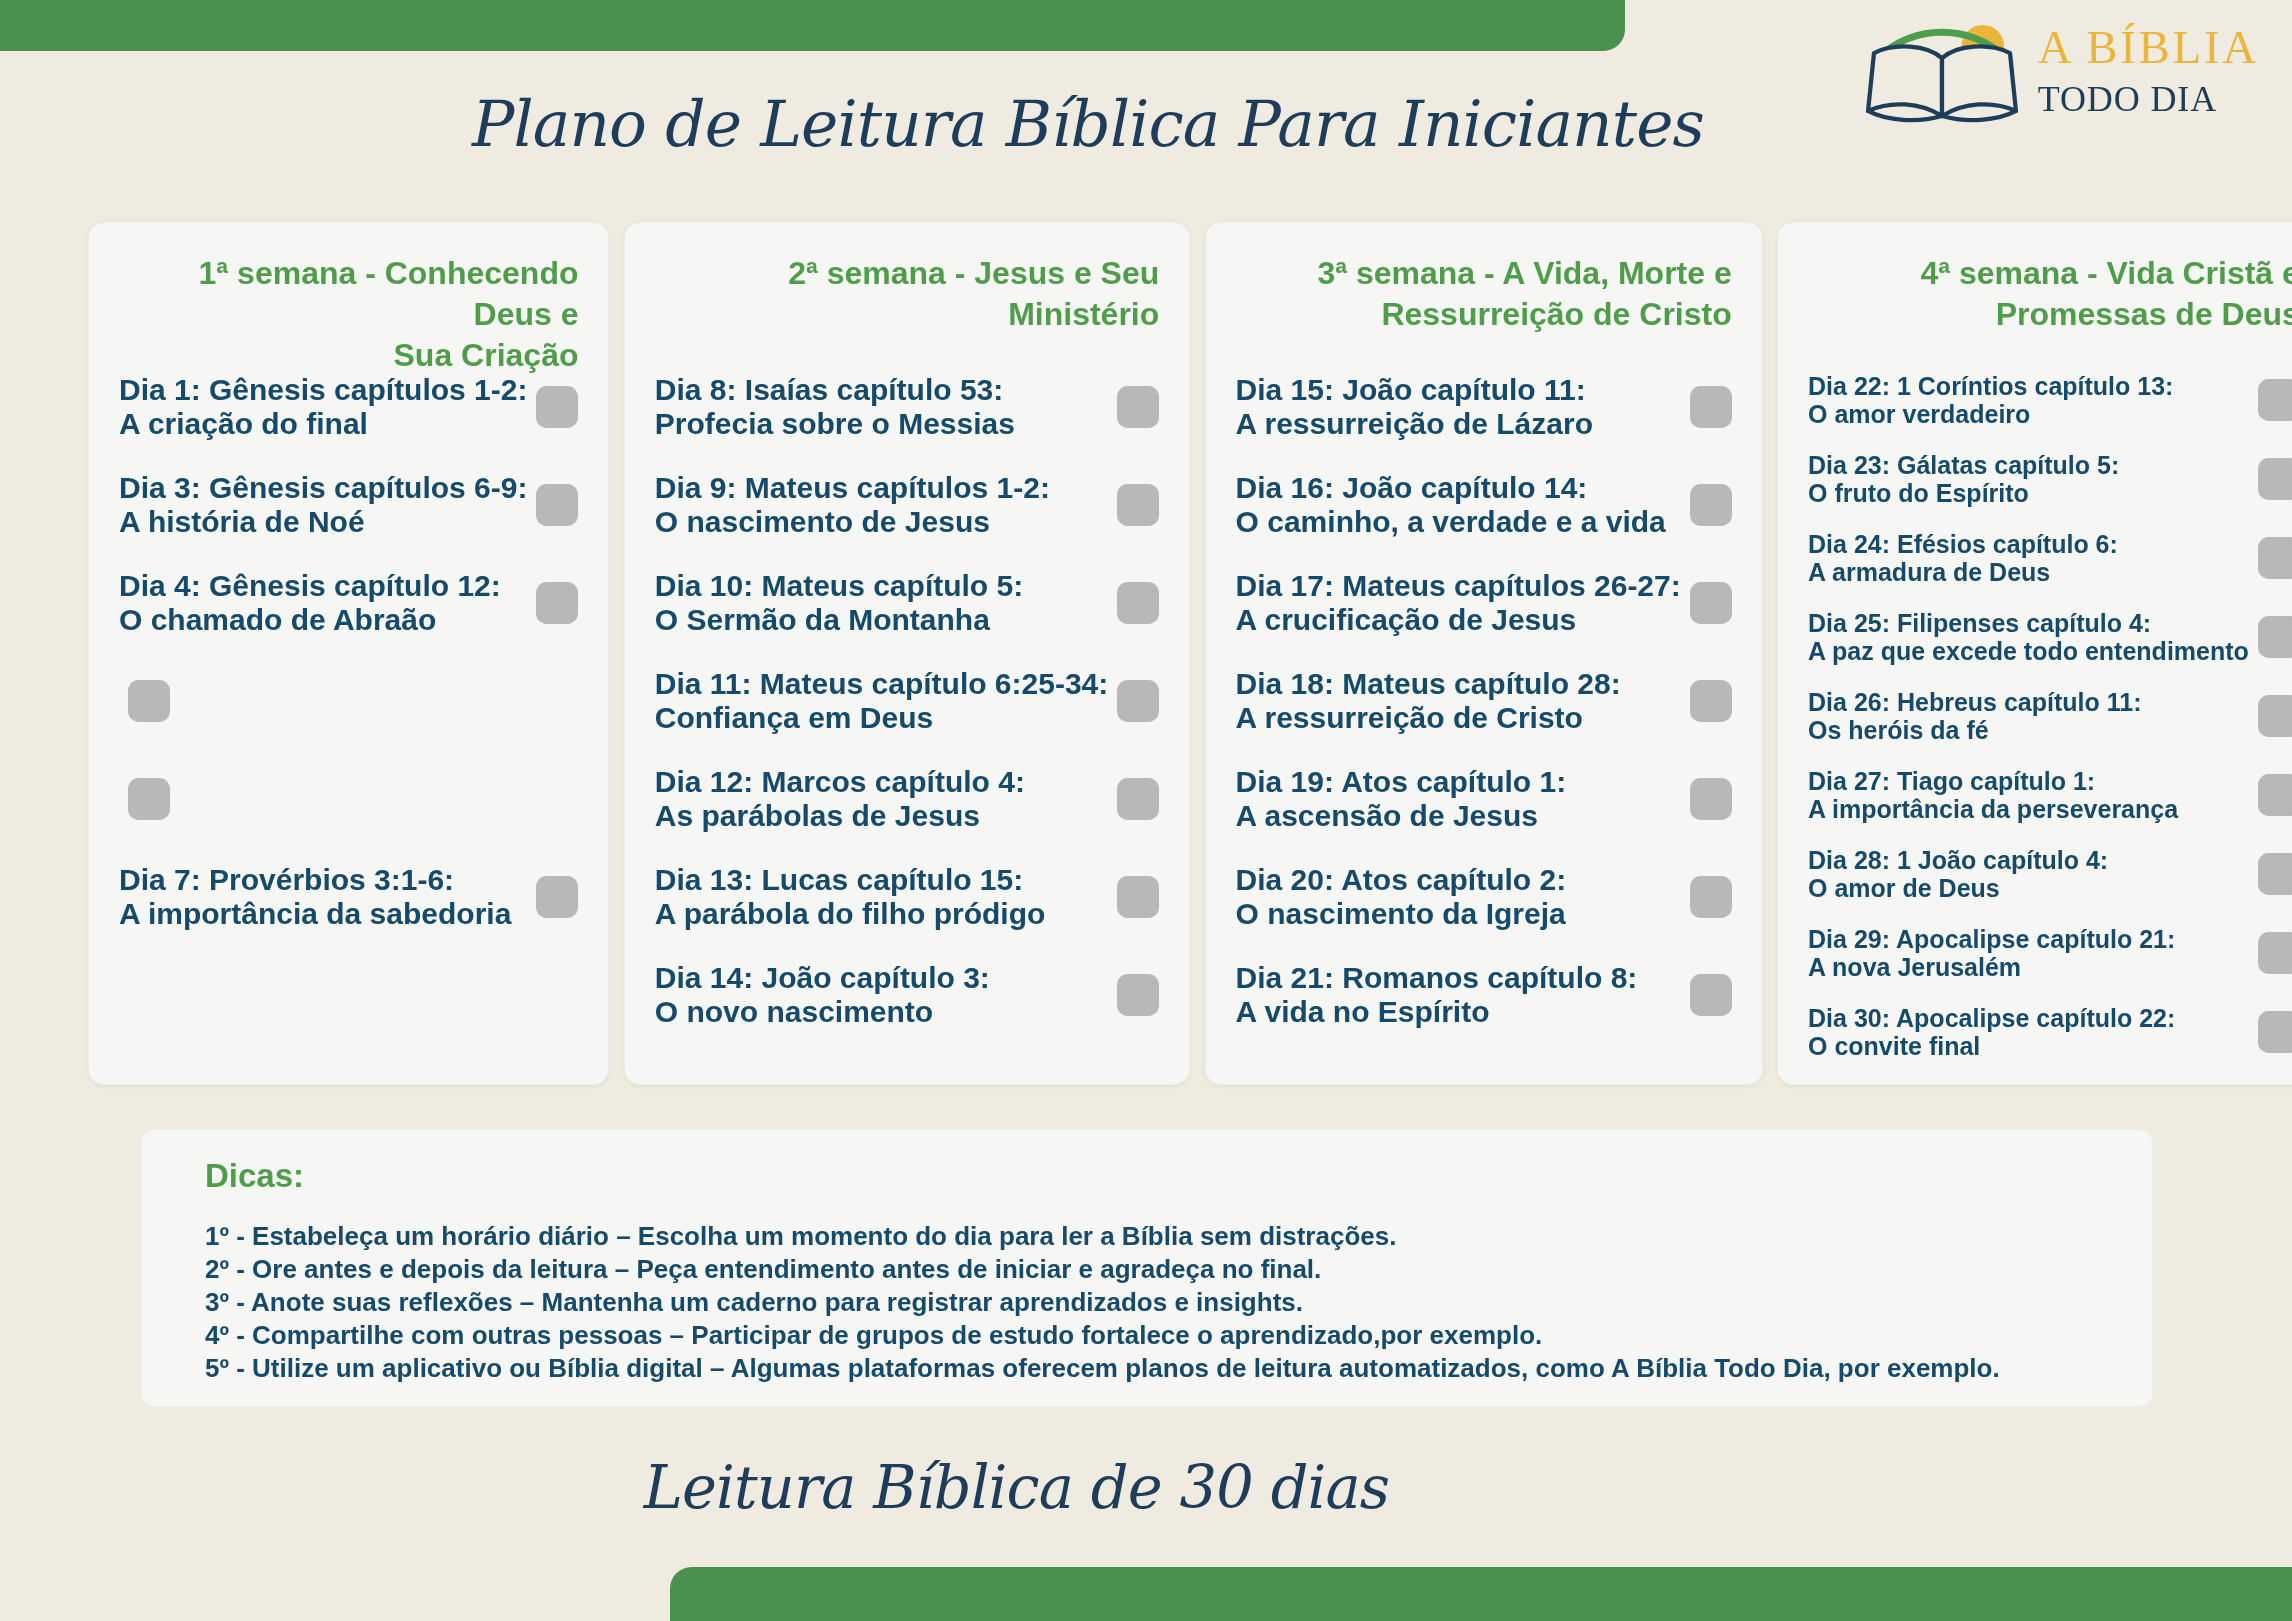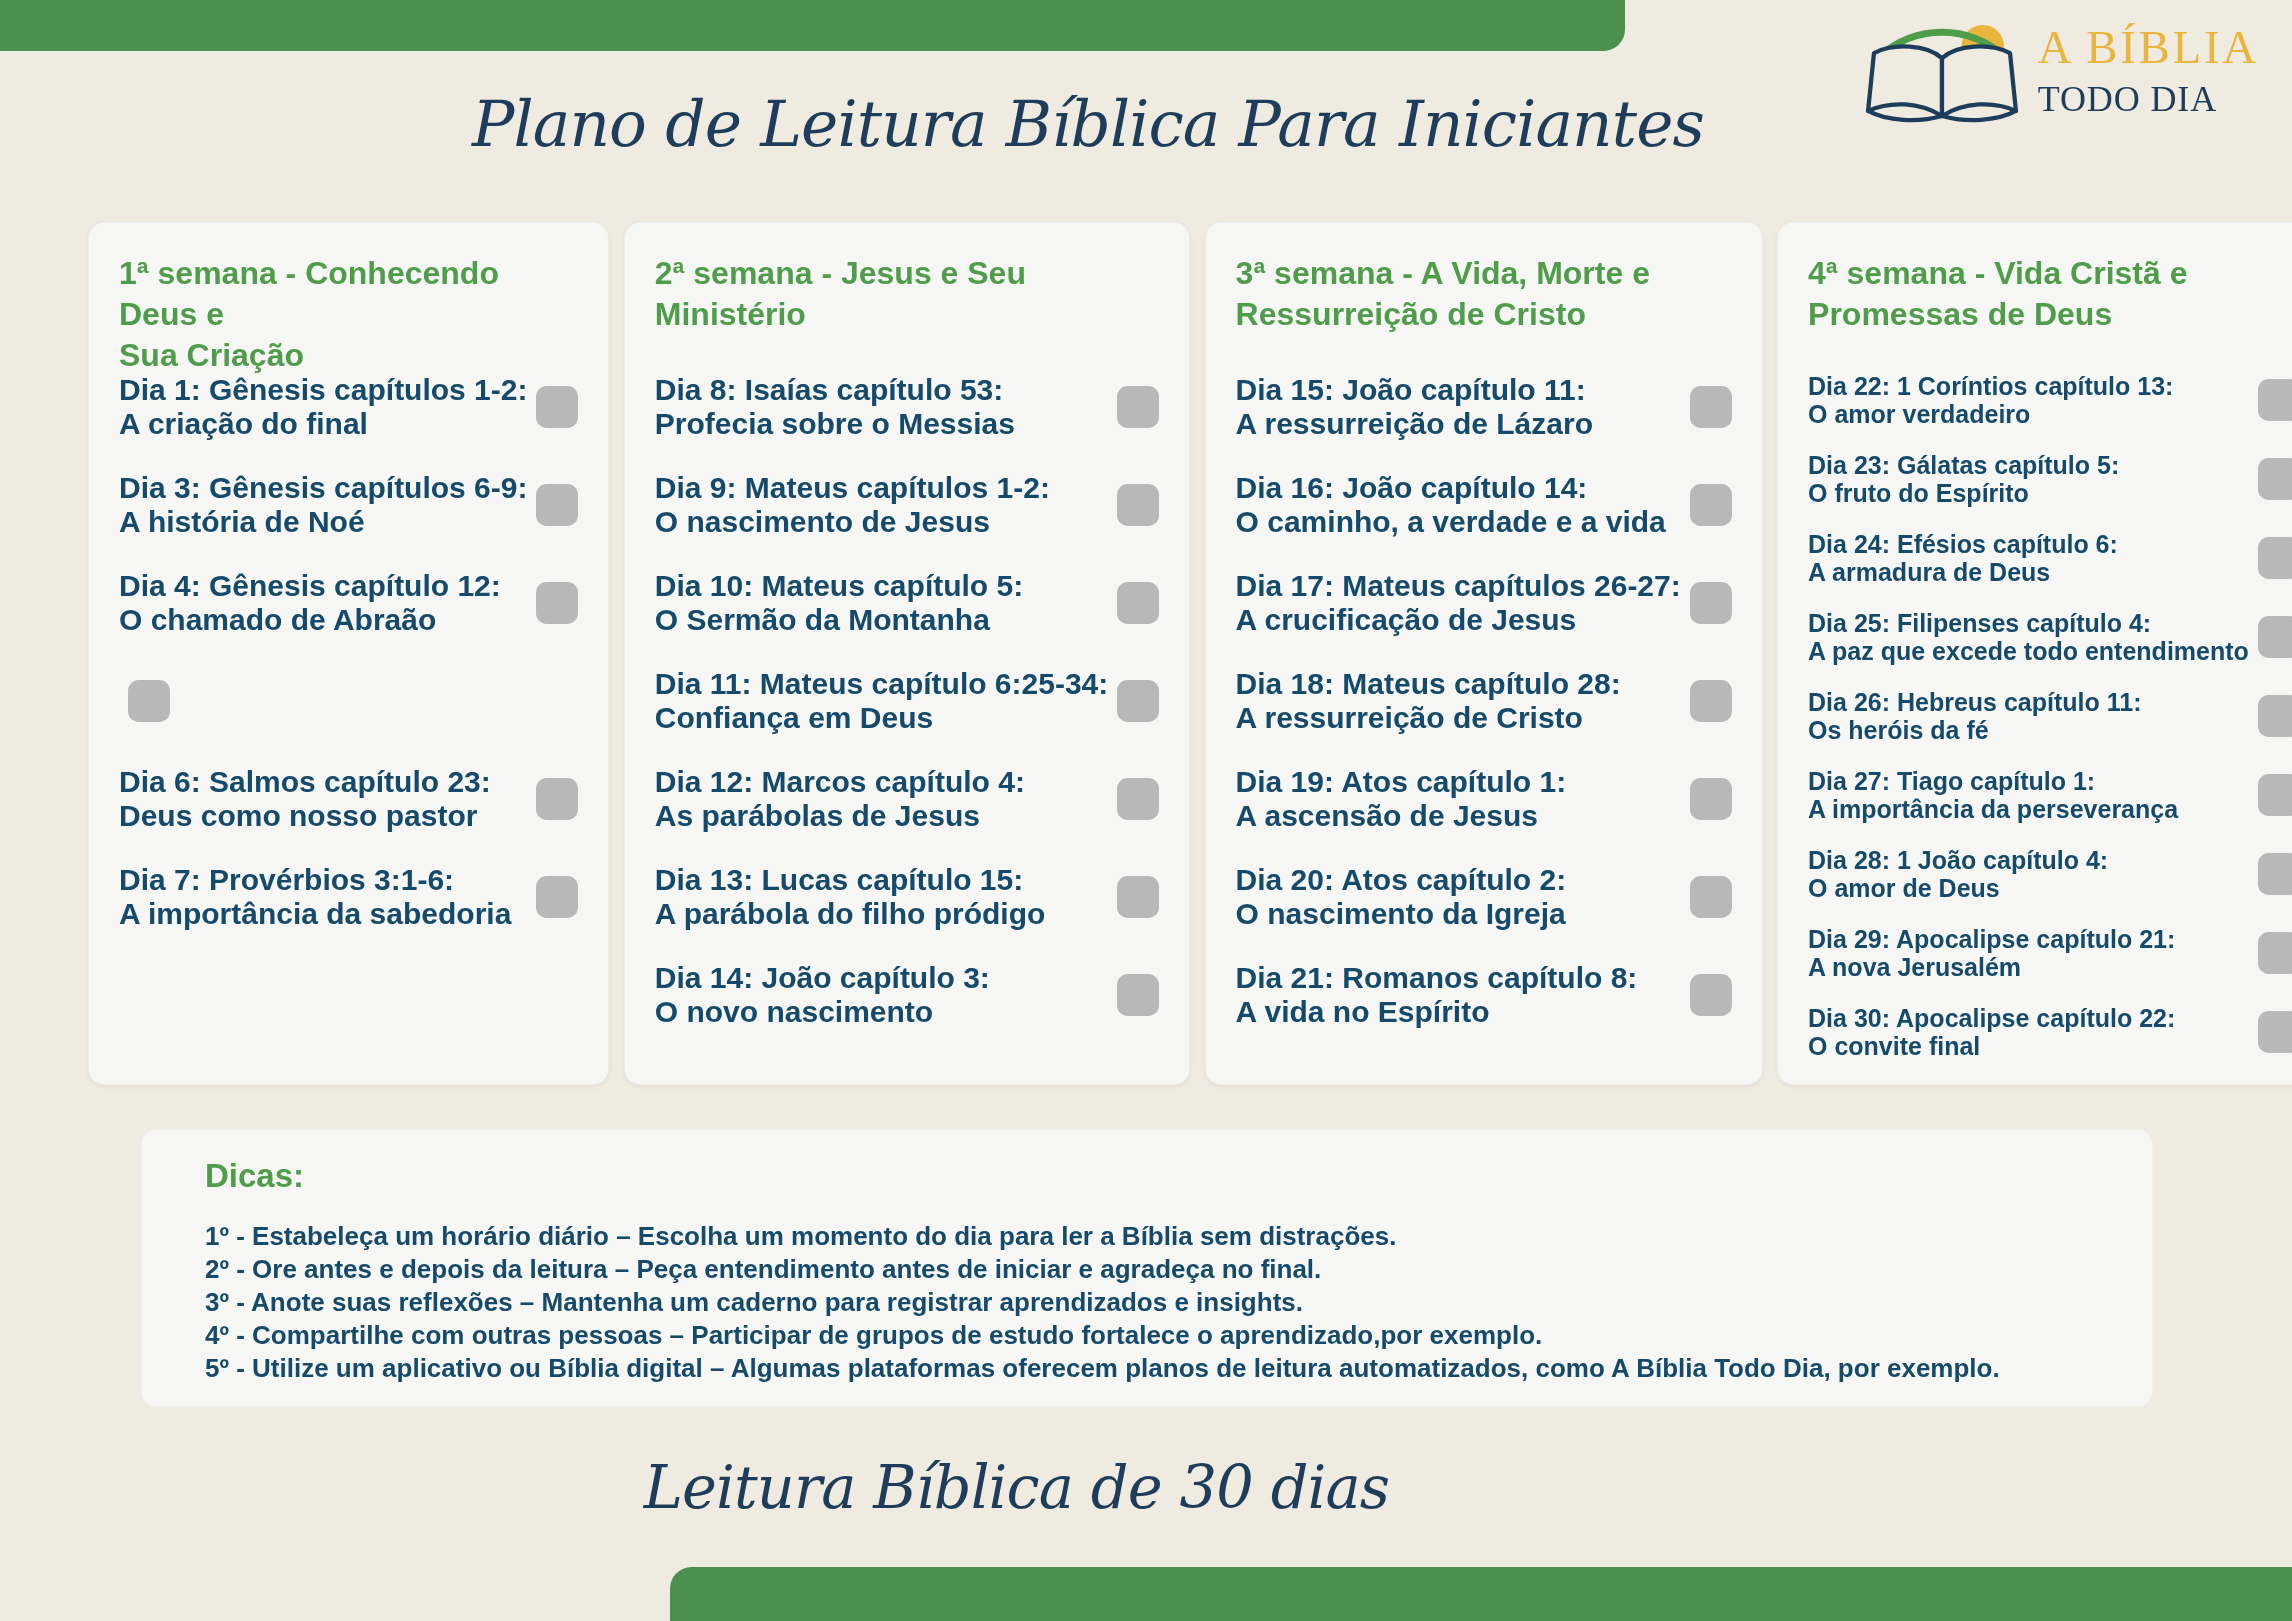--- a/index.html
+++ b/index.html
@@ -51,21 +51,21 @@
     display:flex;gap:14.3px;
   }
   .card{
     flex:1 1 0;background:var(--card_bg);border-radius:16px;
     border:0.9px solid rgba(0,0,0,0.035);
     box-shadow:0 1.8px 5.4px rgba(0,0,0,0.05);
     padding:30px 30px 0 30px;
   }
   .week-header{
     margin:0 0 30px 0;height:90px;
-    text-align:left;color:var(--green_text);
+    text-align:right;color:var(--green_text);
     font-size:32px;font-weight:700;line-height:41px;
   }
   .item{
     display:flex;justify-content:space-between;align-items:center;
     height:68px;margin-bottom:30px;
   }
   .item-text{color:var(--navy);font-size:30px;font-weight:700;line-height:34px;}
   .item-text div{white-space:nowrap;}
   .checkbox{
     width:42px;height:42px;flex:0 0 42px;margin-left:9px;
@@ -130,24 +130,20 @@
         <div class="item-text">
           <div class="ref">Dia 4: Gênesis capítulo 12:</div>
           <div class="desc">O chamado de Abraão</div>
         </div>
         <span class="checkbox"></span>
       </div>
       <div class="item">
         <span class="checkbox"></span>
       </div>
       <div class="item">
-        <div class="item-text">
-          <div class="ref">Dia 6: Salmos capítulo 23:</div>
-          <div class="desc">Deus como nosso pastor</div>
-        </div>
         <span class="checkbox"></span>
       </div>
       <div class="item">
         <div class="item-text">
           <div class="ref">Dia 7: Provérbios 3:1-6:</div>
           <div class="desc">A importância da sabedoria</div>
         </div>
         <span class="checkbox"></span>
       </div>
     </section>

